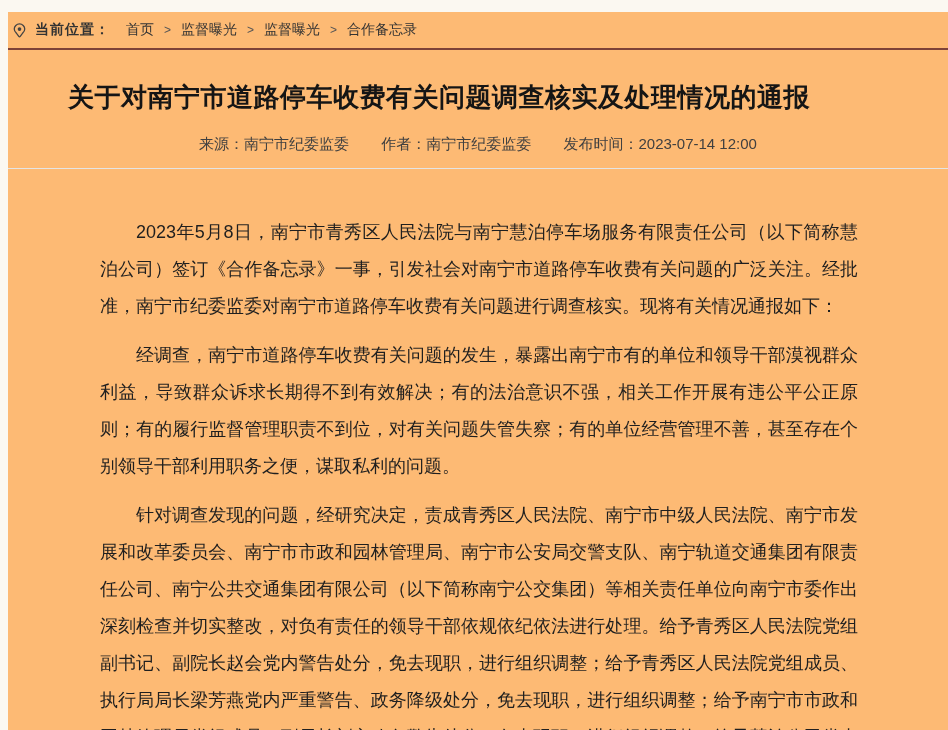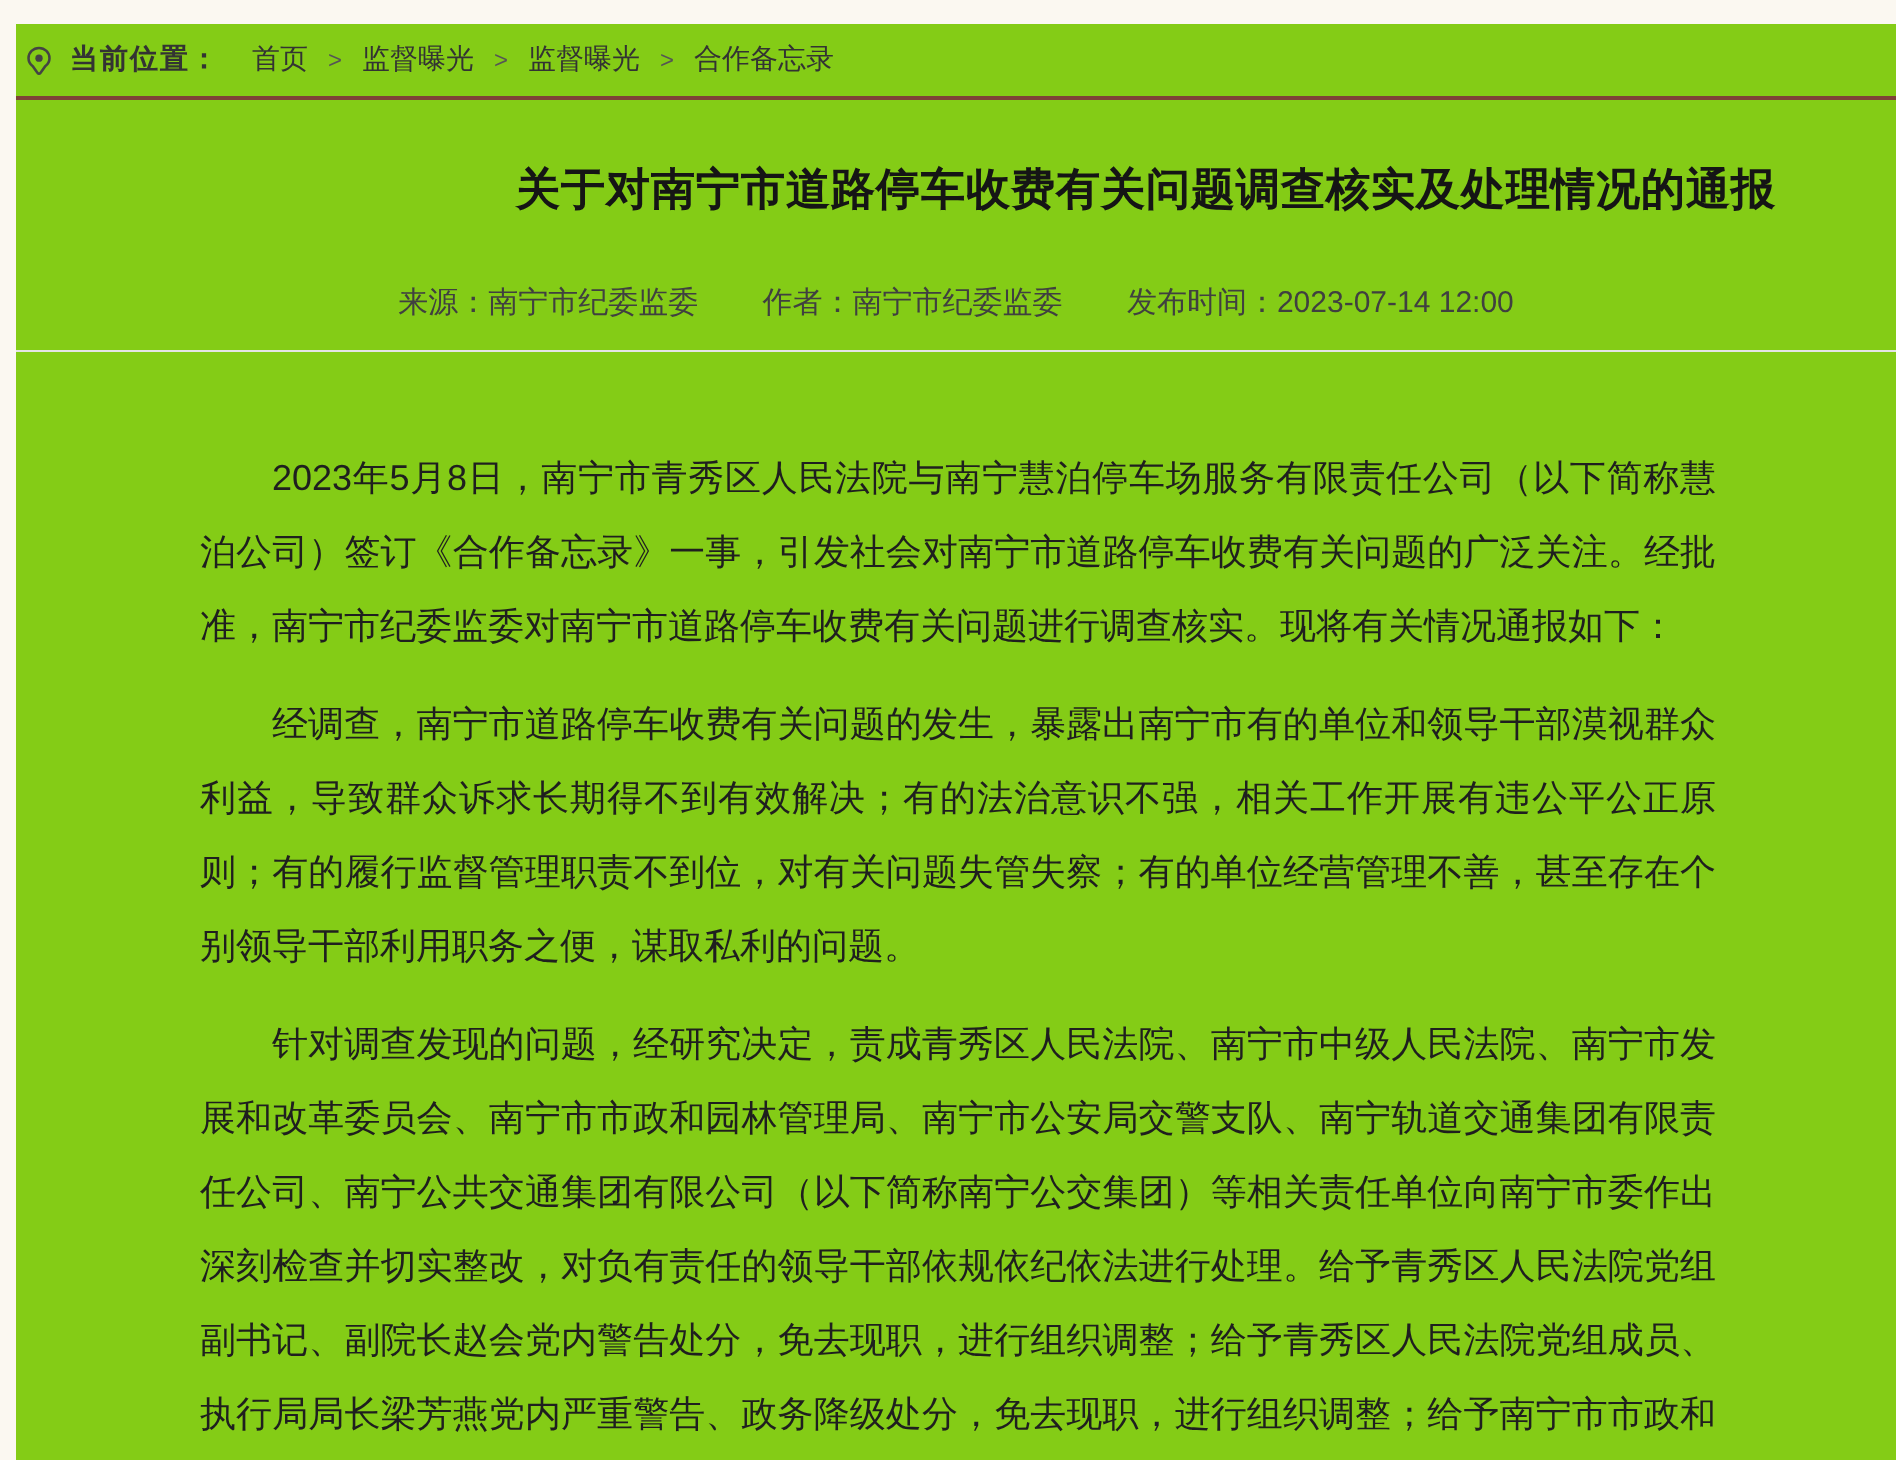--- a/index.html
+++ b/index.html
@@ -10,21 +10,21 @@
     background: #fbf8f1;
     font-family: "Liberation Sans", "DejaVu Sans", sans-serif;
     overflow: hidden;
   }
   .card {
     position: absolute;
     left: 8px;
     top: 12px;
     right: 0;
     bottom: 0;
-    background: #84cc16;
+    background: #fdba74;
   }
   
   .breadcrumb-row {
     display: flex;
     align-items: center;
     height: 36px;
     padding-left: 2px;
     font-size: 14px;
     color: #333333;
   }
@@ -51,28 +51,28 @@
     margin: 0 6px;
     font-size: 12px;
   }
   .accent-line {
     height: 0;
     border-top: 2px solid #7e4237;
   }
   
   .article-title {
     margin: 30px 60px 0 60px;
-    text-align: right;
-    font-size: 22px;
+    text-align: left;
+    font-size: 26px;
     font-weight: bold;
     color: #151515;
     letter-spacing: 0.5px;
   }
   .meta-row {
-    margin-top: 32px;
+    margin-top: 20px;
     text-align: center;
     font-size: 15px;
     color: #404040;
   }
   .meta-item { margin: 0 14px; }
   .meta-label { color: #404040; }
   .meta-divider {
     margin-top: 14px;
     border-top: 1px solid #e4e4e4;
     height: 0;

